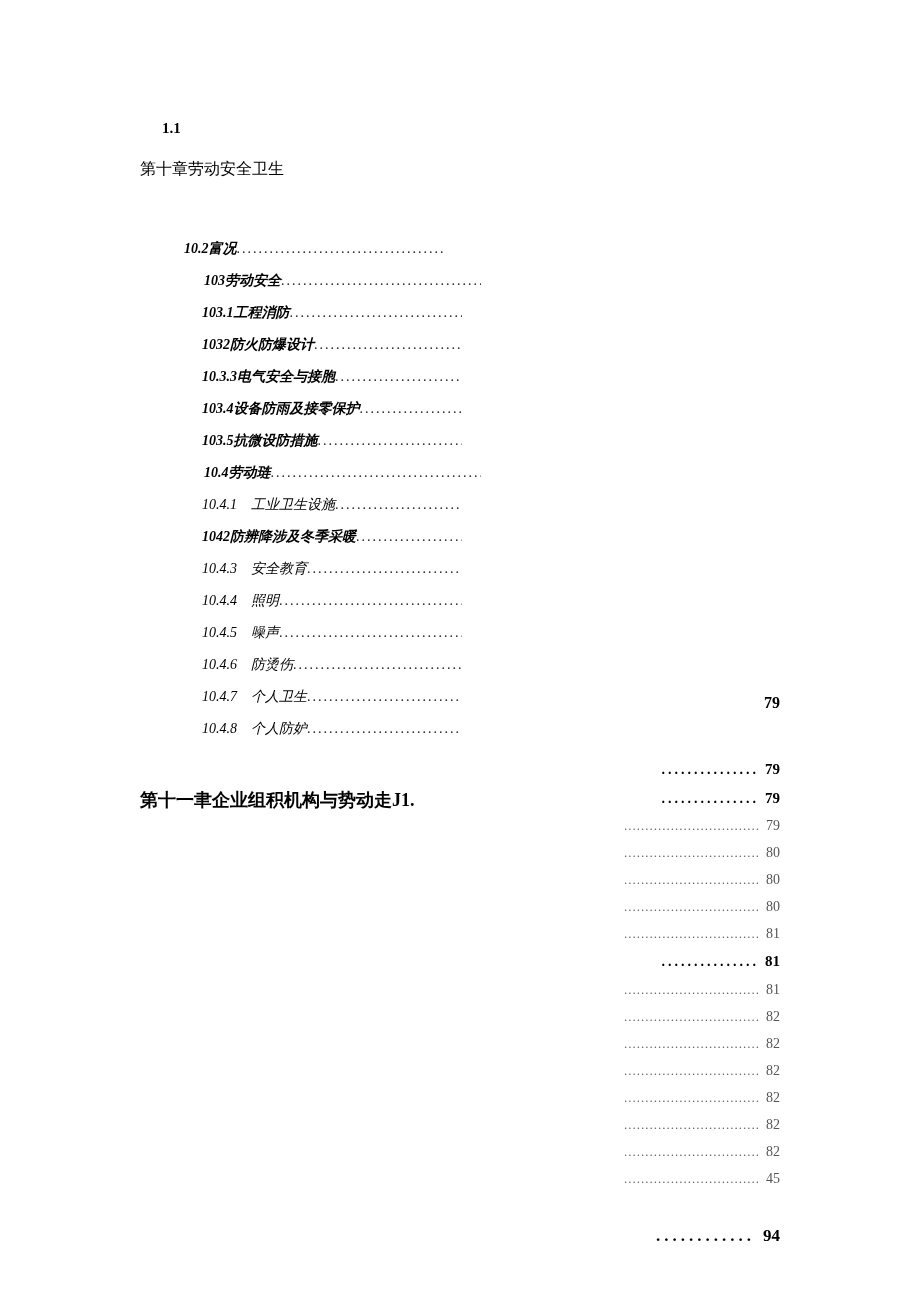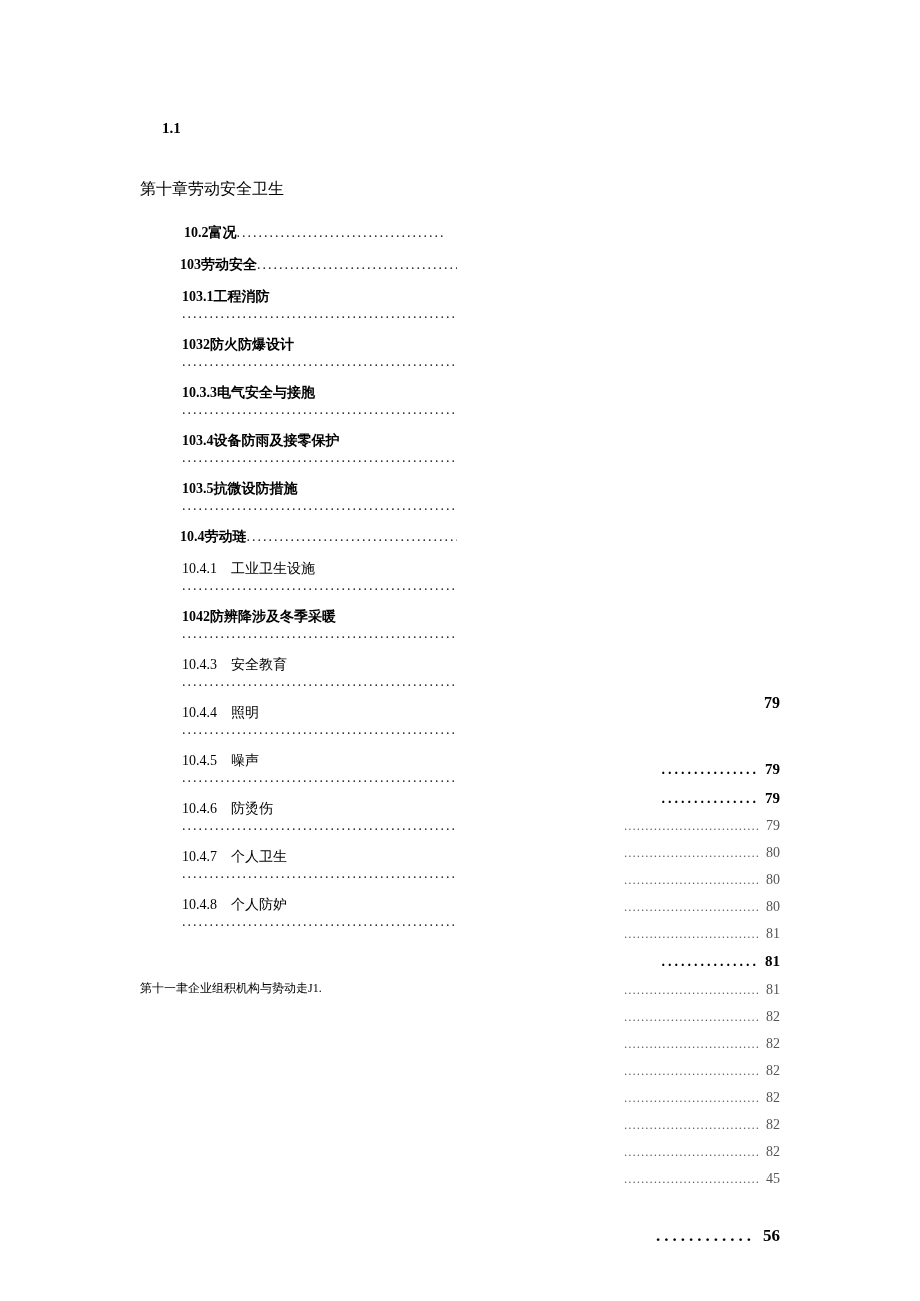--- a/index.html
+++ b/index.html
@@ -16,52 +16,54 @@
       color: #000;
       position: relative;
     }
     .page {
       padding: 120px 140px 60px 140px;
     }
     .header-num {
       font-weight: bold;
       font-size: 15px;
       margin-left: 22px;
-      margin-bottom: 42px;
+      margin-bottom: 22px;
     }
     .chapter-title {
       font-size: 16px;
-      margin-bottom: 24px;
+      margin-bottom: 60px;
     }
     .toc-line {
       display: flex;
       align-items: baseline;
       margin-bottom: 14px;
       font-size: 14px;
     }
     .toc-line .label {
       white-space: nowrap;
+      font-style: italic;
     }
     .toc-line .dots {
       flex: 1;
       overflow: hidden;
       white-space: nowrap;
       letter-spacing: 2px;
       color: #222;
     }
     .bold {
       font-weight: bold;
     }
     .lvl0 { margin-left: 44px; width: 260px; }
-    .lvl1 { margin-left: 42px; width: 260px; flex-direction: column; }
-    .lvl00 { margin-left: 40px; width: 277px; }
+    .lvl1 { margin-left: 62px; width: 260px; }
+    .lvl00 { margin-left: 64px; width: 277px; }
     .chapter-11 {
-      font-size: 12px;
+      font-size: 18px;
       margin-top: 50px;
       margin-bottom: 32px;
+      font-weight: bold;
     }
     .right-col {
       position: absolute;
       right: 140px;
       top: 692px;
       text-align: right;
     }
     .rc-line {
       display: flex;
       justify-content: flex-end;
@@ -256,14 +258,14 @@
       <span class="rc-page">82</span>
     </div>
     <div class="rc-line">
       <span class="rc-dots">................................</span>
       <span class="rc-page">45</span>
     </div>
   </div>
 
 <div class="bottom-84">
   <span class="d">............</span>
-  <span>56</span>
+  <span>94</span>
 </div>
 
 </body></html>

